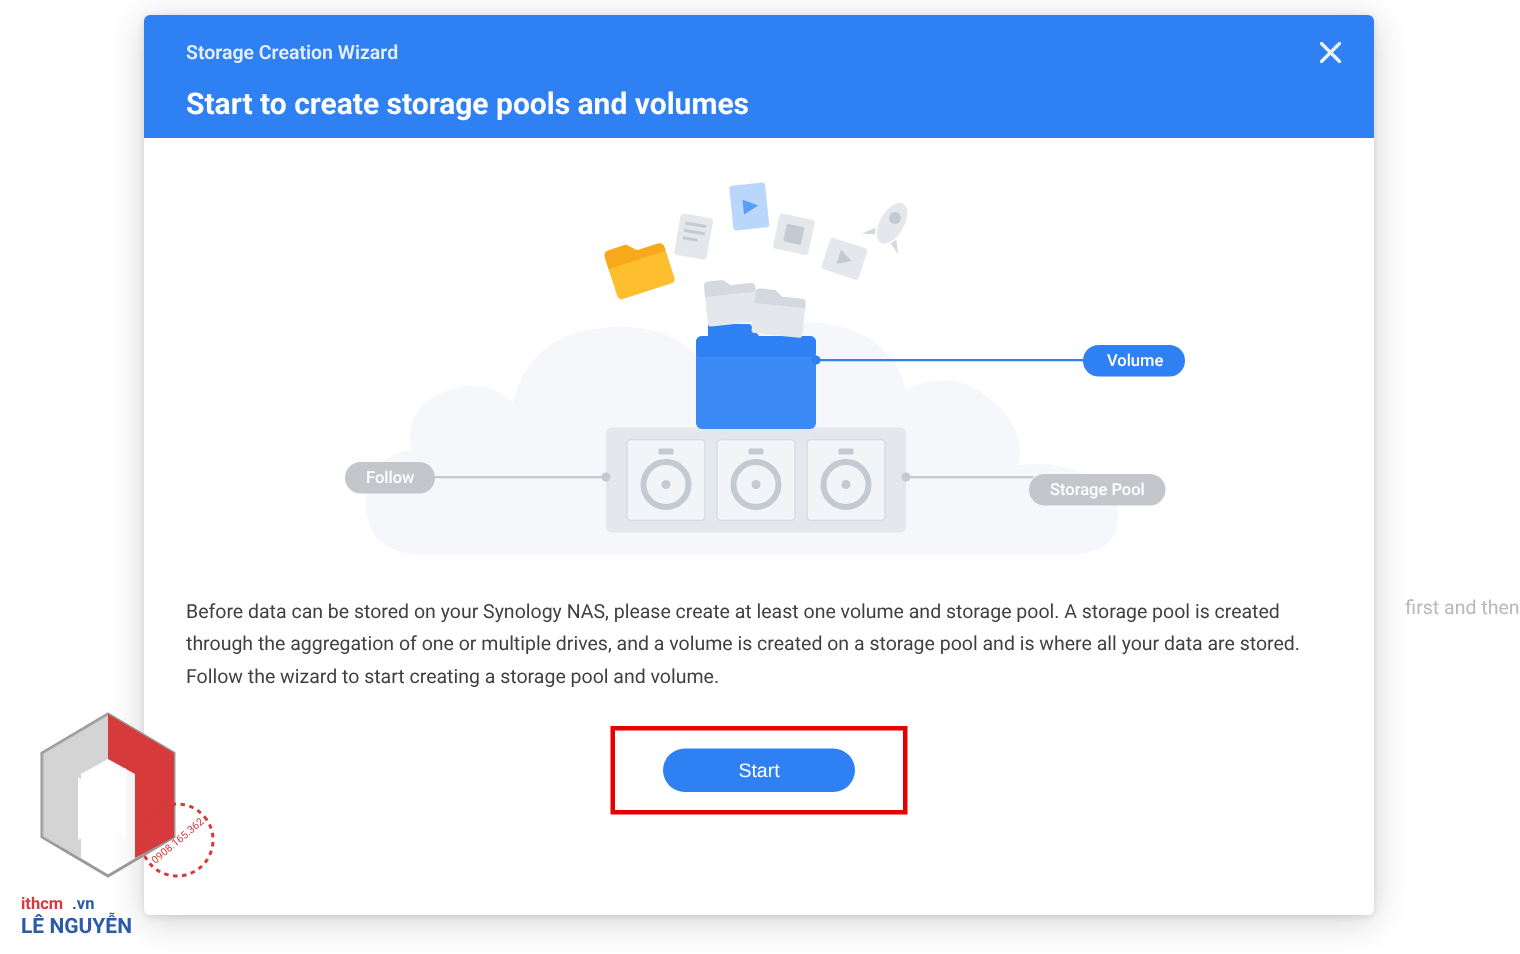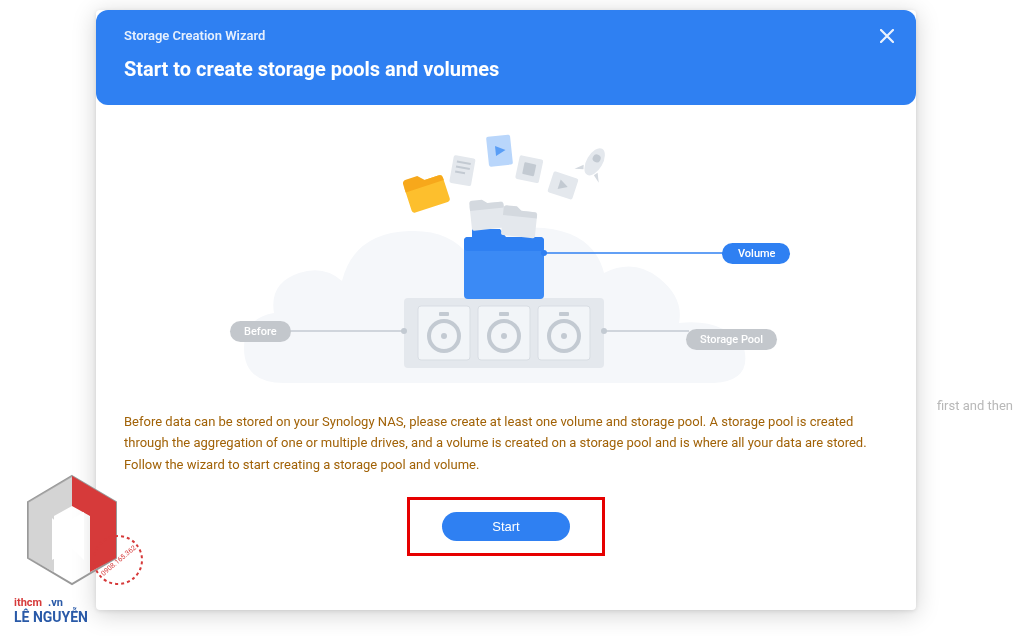--- a/index.html
+++ b/index.html
@@ -26,23 +26,22 @@
       width: 820px;
       height: 600px;
       background: #fff;
       border-radius: 4px;
       box-shadow: 0 4px 24px rgba(0,0,0,0.18), 0 1px 4px rgba(0,0,0,0.1);
       overflow: hidden;
     }
     .dialog-header {
       background: #2f80f2;
       color: #fff;
-      padding: 18px 28px 24px 28px;
+      padding: 18px 28px 11px 28px;
       position: relative;
-      border-radius: 12px;
     }
     .dialog-title {
       font-size: 13px;
       font-weight: 600;
       opacity: 0.88;
       margin-bottom: 14px;
     }
     .dialog-heading {
       font-size: 20px;
       font-weight: 700;
@@ -76,21 +75,21 @@
       background: #c3c7cc;
       color: #fff;
       font-size: 11px;
       font-weight: 500;
       padding: 4px 14px;
       border-radius: 12px;
       white-space: nowrap;
     }
     .label-pill.volume-pill { background: #2f80f2; padding-left: 16px; }
     .body-text {
-      color: #a16207;
+      color: #404040;
       font-size: 13px;
       line-height: 1.65;
       text-align: left;
       margin-bottom: 22px;
     }
     .start-wrap {
       display: flex;
       justify-content: center;
     }
     .start-highlight {
@@ -210,21 +209,21 @@
         </g>
 
         <path d="M280 218 L165 218" stroke="#c3cad2" stroke-width="1.5" fill="none"></path>
         <circle cx="280" cy="218" r="3" fill="#c3cad2"></circle>
         <path d="M480 218 L565 218" stroke="#c3cad2" stroke-width="1.5" fill="none"></path>
         <circle cx="480" cy="218" r="3" fill="#c3cad2"></circle>
         <path d="M420 140 L600 140" stroke="#2f80f2" stroke-width="1.5" fill="none"></path>
         <circle cx="420" cy="140" r="3" fill="#2f80f2"></circle>
       </svg>
 
-      <div class="label-pill" style="left:106px; top:208px;">Before</div>
+      <div class="label-pill" style="left:106px; top:208px;">Follow</div>
       <div class="label-pill volume-pill" style="left:598px; top:130px;">Volume</div>
       <div class="label-pill" style="left:562px; top:216px;">Storage Pool</div>
     </div>
 
     <p class="body-text">Before data can be stored on your Synology NAS, please create at least one volume and storage pool. A storage pool is created through the aggregation of one or multiple drives, and a volume is created on a storage pool and is where all your data are stored. Follow the wizard to start creating a storage pool and volume.</p>
 
     <div class="start-wrap">
       <div class="start-highlight">
         <button class="start-btn">Start</button>
       </div>

